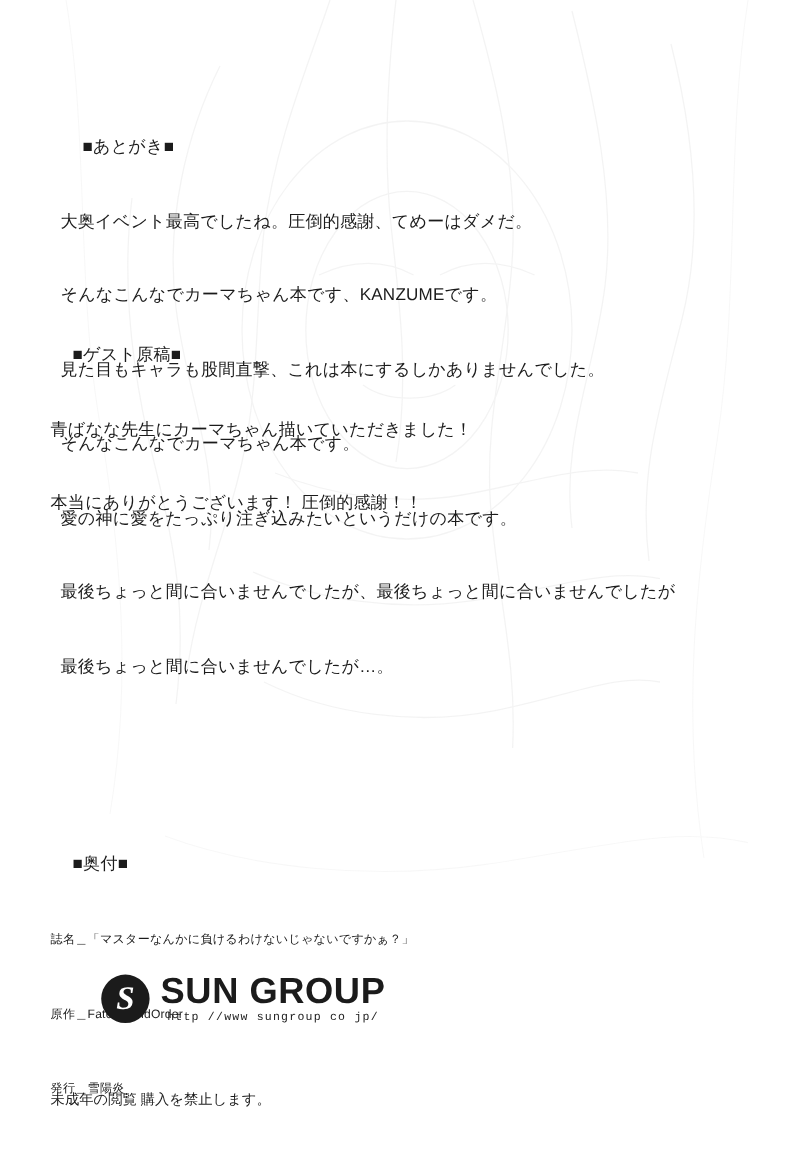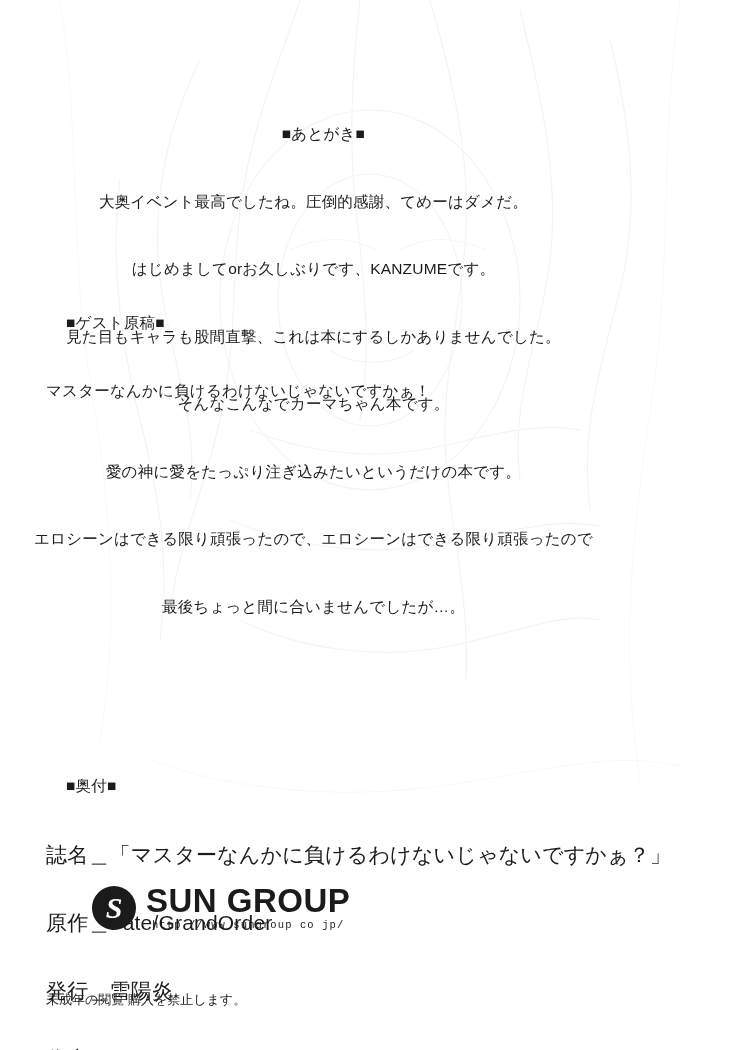--- a/index.html
+++ b/index.html
@@ -42,26 +42,26 @@
     white-space: pre;
   }
 
   .heading {
     font-size: 15.5px;
     line-height: 22.5px;
     margin-left: 20px;
     font-weight: 500;
   }
 
-  #afterword { left: 34px; top: 78px; text-align: center; }
+  #afterword { left: 55px; top: 78px; }
   #guest { left: 46px; top: 267px; }
   #colophon { left: 46px; top: 730px; }
 
   .colophon-line {
-    font-size: 21px;
+    font-size: 11px;
     line-height: 23px;
     white-space: pre;
   }
 
   
   #publisher {
     position: absolute;
     left: 92px;
     top: 884px;
     display: flex;
@@ -139,31 +139,32 @@
         <path d="M60 0 C80 120 70 260 90 380 C110 500 120 620 100 740"></path>
         <path d="M680 0 C660 130 672 270 652 400 C632 530 620 650 640 780"></path>
         <path d="M150 760 C230 790 340 800 440 786 C540 772 610 750 680 766"></path>
       </g>
     </svg>
   </div>
 
   <div class="block" id="afterword">
     <div class="heading">■あとがき■</div>
     <div>大奥イベント最高でしたね。圧倒的感謝、てめーはダメだ。</div>
-    <div>はじめましてorお久しぶりです、KANZUMEです。</div>
+    <div>そんなこんなでカーマちゃん本です、KANZUMEです。</div>
     <div>見た目もキャラも股間直撃、これは本にするしかありませんでした。</div>
     <div>そんなこんなでカーマちゃん本です。</div>
     <div>愛の神に愛をたっぷり注ぎ込みたいというだけの本です。</div>
-    <div>エロシーンはできる限り頑張ったので、エロシーンはできる限り頑張ったので</div>
+    <div>最後ちょっと間に合いませんでしたが、最後ちょっと間に合いませんでしたが</div>
     <div>最後ちょっと間に合いませんでしたが…。</div>
   </div>
 
   <div class="block" id="guest">
     <div class="heading">■ゲスト原稿■</div>
-    <div>マスターなんかに負けるわけないじゃないですかぁ！</div>
+    <div>青ばなな先生にカーマちゃん描いていただきました！</div>
+    <div>本当にありがとうございます！ 圧倒的感謝！！</div>
   </div>
 
   <div class="block" id="colophon">
     <div class="heading">■奥付■</div>
     <div class="colophon-line">誌名＿「マスターなんかに負けるわけないじゃないですかぁ？」</div>
     <div class="colophon-line">原作＿Fate/GrandOrder</div>
     <div class="colophon-line">発行＿雪陽炎</div>
     <div class="colophon-line">作者＿KANZUME</div>
     
     

